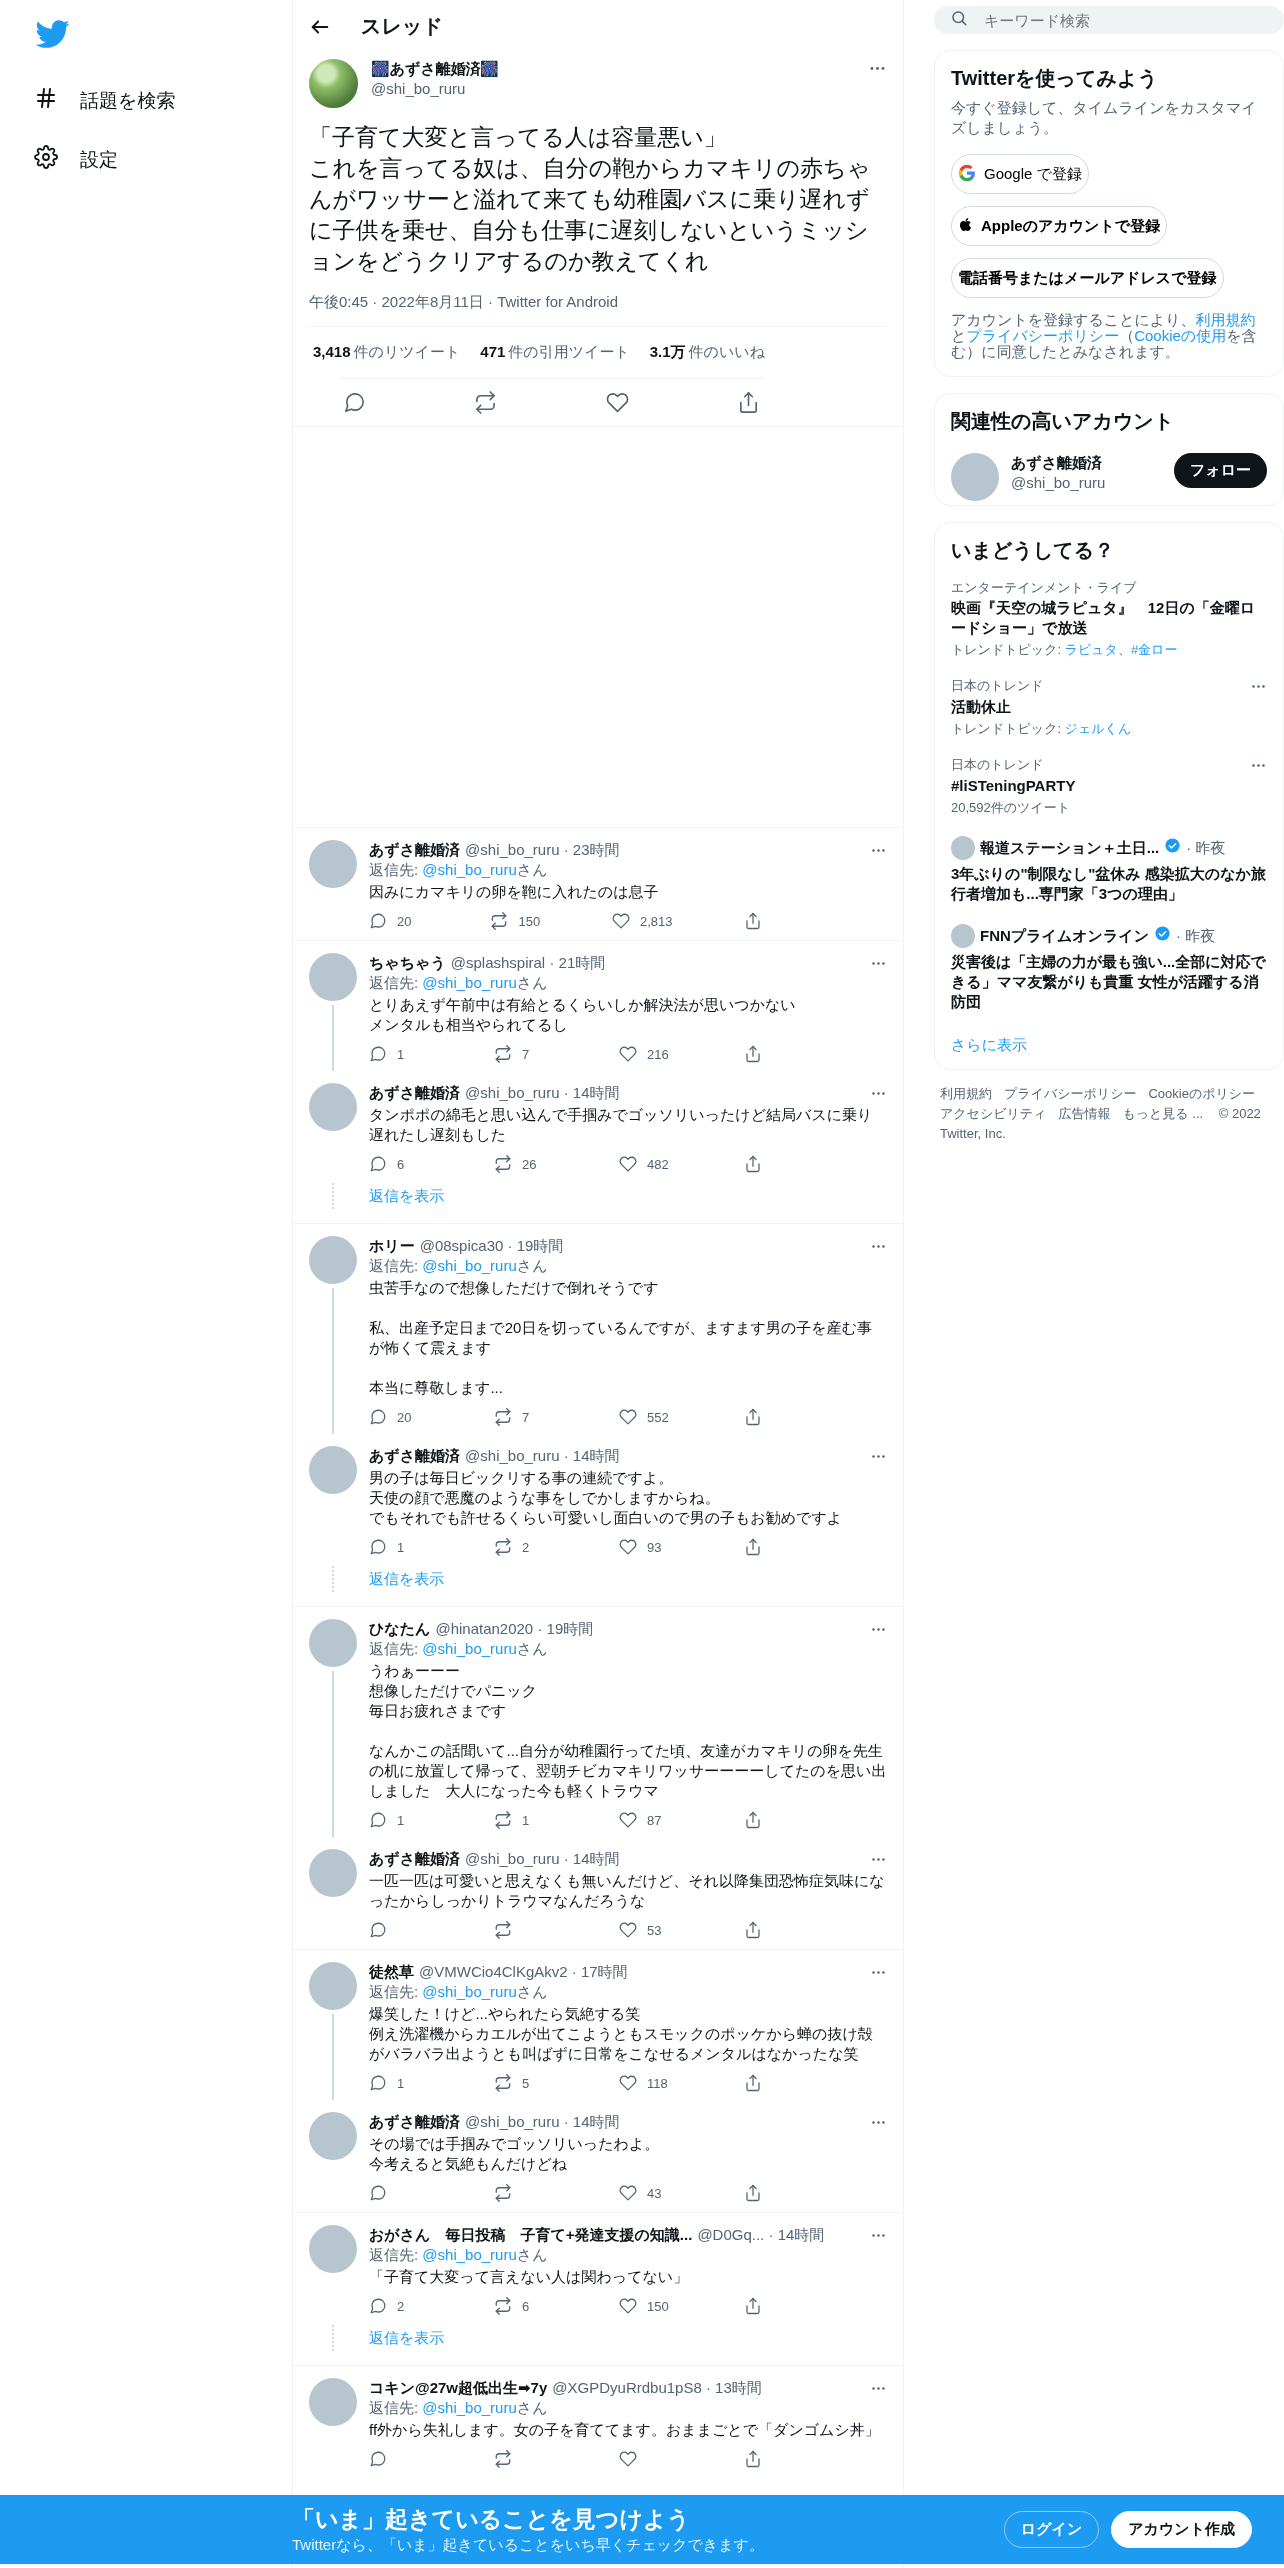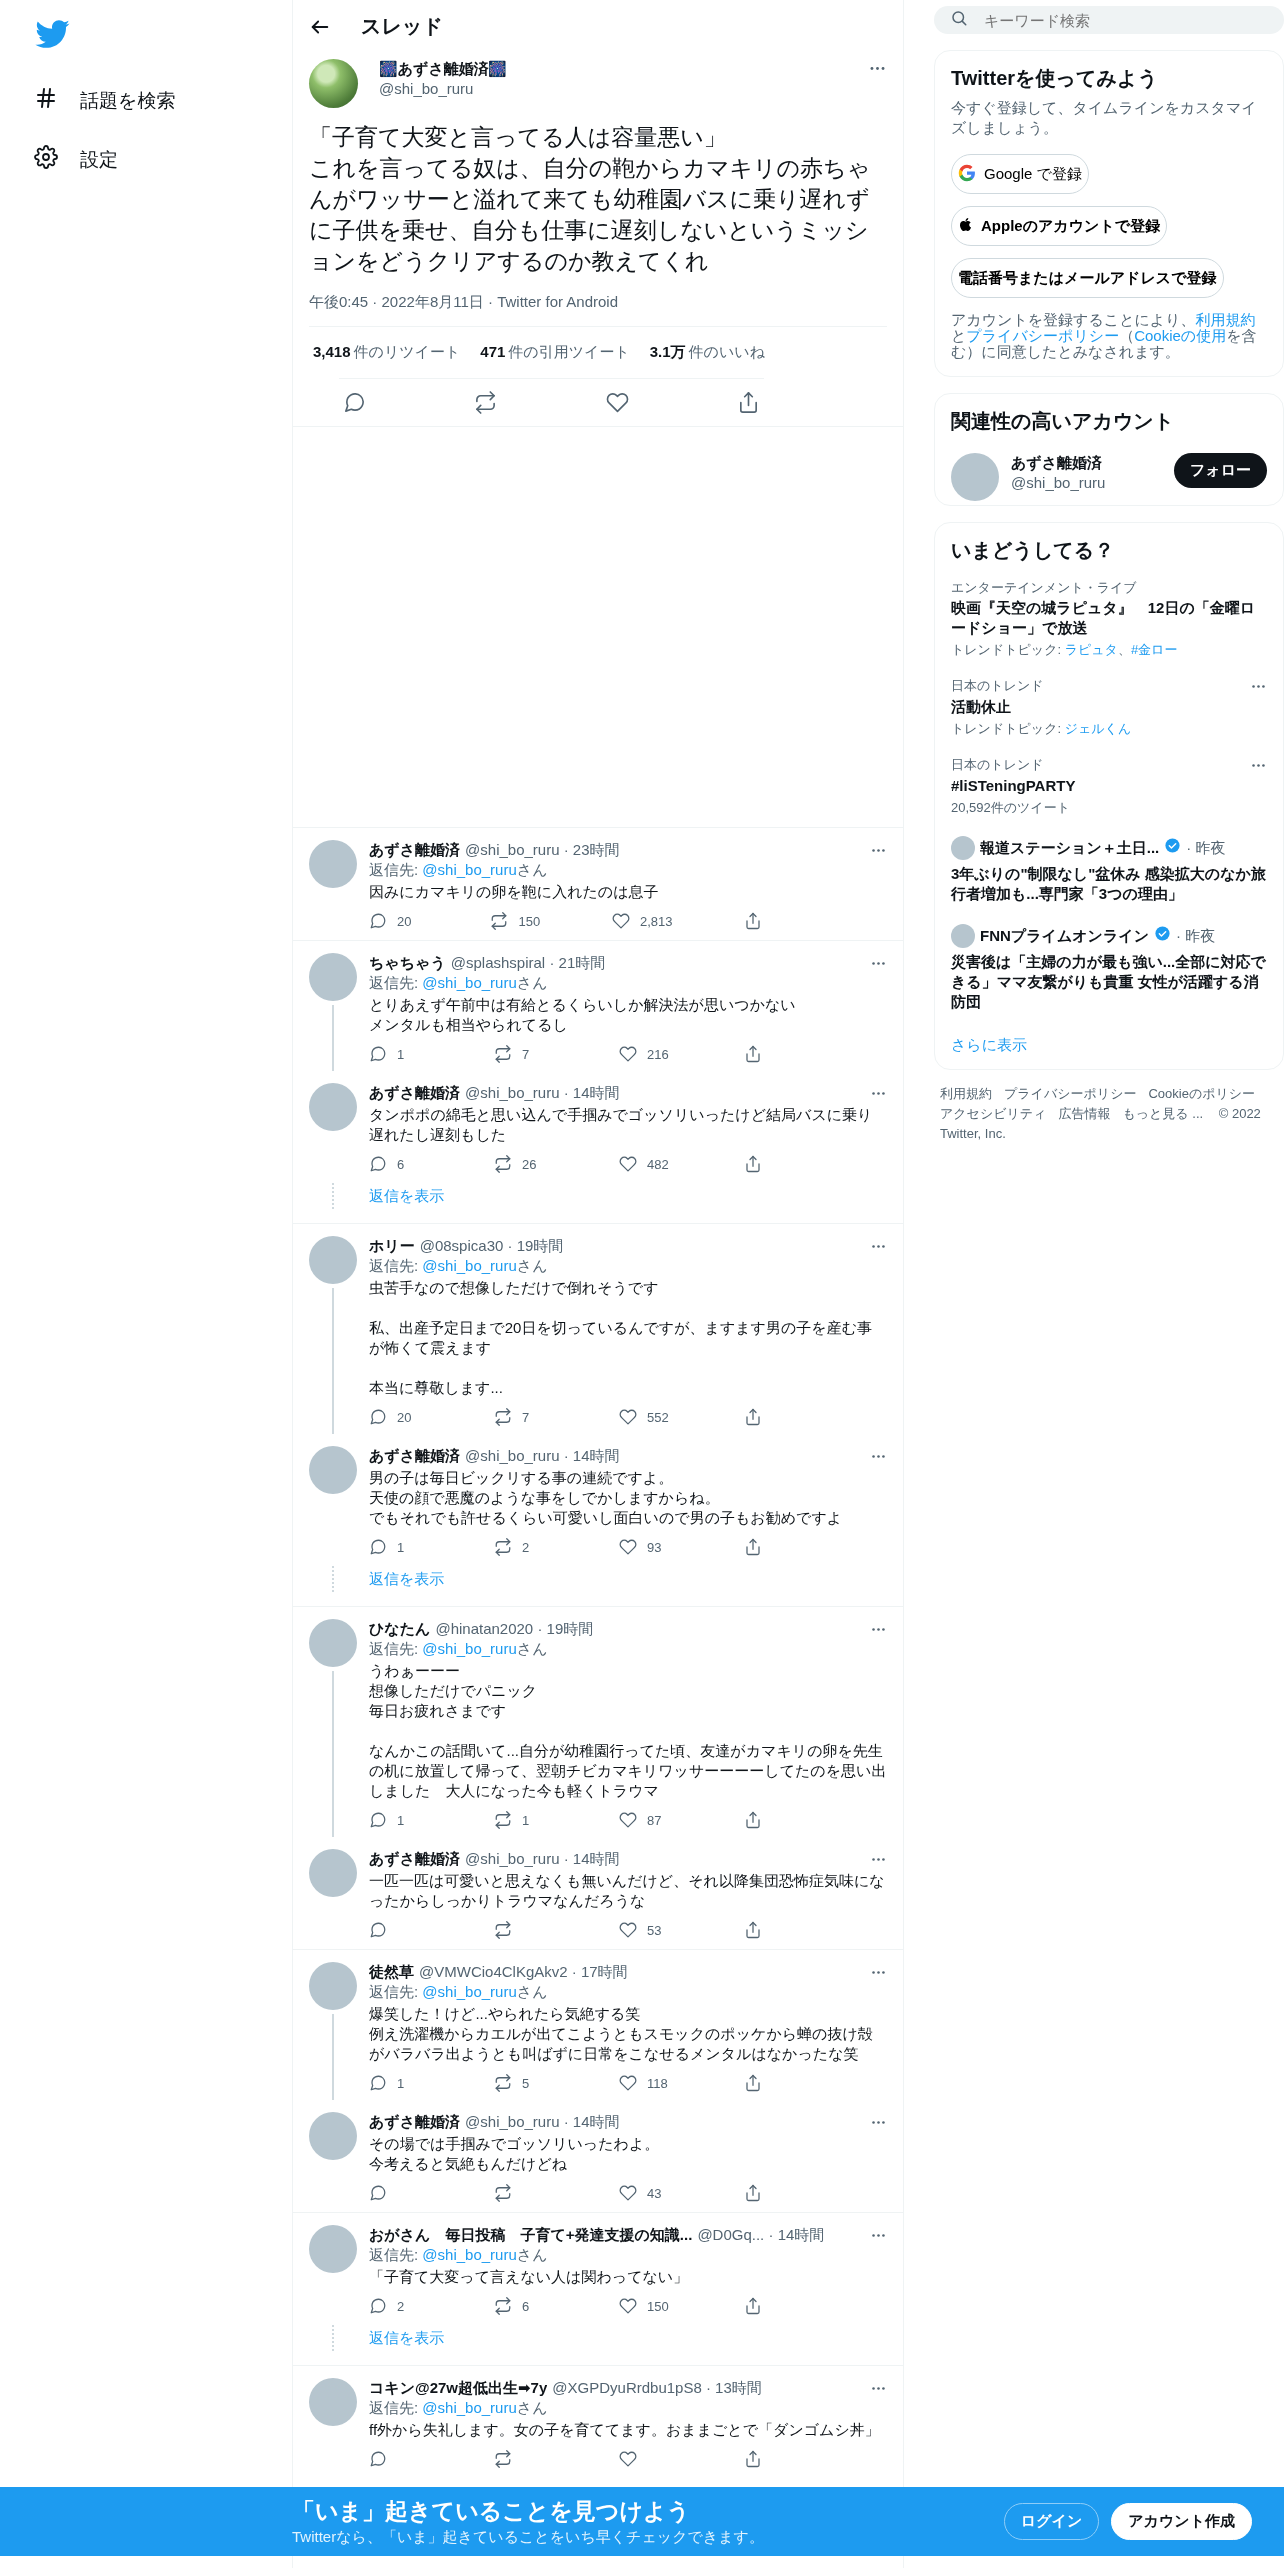--- a/index.html
+++ b/index.html
@@ -15,21 +15,21 @@
   .nav-item svg { stroke:#0f1419; }
 
   
   .center-col { width:612px; flex-shrink:0; border-left:1px solid #eff3f4; border-right:1px solid #eff3f4; min-height:2568px; }
   .center-header { display:flex; align-items:center; gap:30px; padding:13px 16px; }
   .center-header .title { font-size:20px; font-weight:700; }
   .main-tweet { padding:6px 16px 0; }
   .mt-head { display:flex; align-items:flex-start; }
   .mt-avatar { width:49px; height:49px; border-radius:50%; flex-shrink:0;
     background: radial-gradient(circle at 35% 30%, #cfe8b8 0 18%, #8fbf6a 30%, #4f7d3a 70%, #2f5a26 100%); }
-  .mt-names { margin-left:21px; flex:1; }
+  .mt-names { margin-left:13px; flex:1; }
   .mt-name { font-size:15px; font-weight:700; line-height:20px; }
   .mt-handle { font-size:15px; color:#536471; line-height:20px; }
   .mt-more { color:#536471; }
   .mt-text { font-size:23px; line-height:31px; margin-top:14px; white-space:pre-wrap; }
   .mt-time { color:#536471; font-size:15px; margin:16px 0 14px; }
   .mt-stats { display:flex; gap:20px; padding:16px 4px; border-top:1px solid #eff3f4; font-size:15px; }
   .stat .v { font-weight:700; }
   .stat .l { color:#536471; margin-left:3px; }
   .mt-actions { display:flex; justify-content:space-between; max-width:425px; margin:0 30px; padding:12px 4px; border-top:1px solid #eff3f4; }
   .mt-actions svg, .act svg { stroke:#536471; fill:none; stroke-width:1.7; stroke-linecap:round; stroke-linejoin:round; }
@@ -85,21 +85,21 @@
   .n-head { display:flex; align-items:center; gap:5px; font-size:15px; line-height:20px; }
   .n-avatar { width:24px; height:24px; border-radius:50%; background:#b6c5ce; flex-shrink:0; }
   .n-name { font-weight:700; white-space:nowrap; overflow:hidden; text-overflow:ellipsis; max-width:200px; }
   .n-time { color:#536471; white-space:nowrap; }
   .n-headline { font-size:15px; font-weight:700; line-height:20px; margin-top:4px; }
   .show-more { display:block; font-size:15px; padding:14px 16px; }
   .rail-footer { font-size:13px; color:#536471; line-height:20px; padding:14px 6px; }
   .rail-footer .f-link { margin-right:12px; cursor:pointer; display:inline-block; }
 
   
-  .banner { position:fixed; left:0; bottom:12px; width:1284px; background:#1d9bf0; display:flex; align-items:center; padding:10px 0; z-index:10; }
+  .banner { position:fixed; left:0; bottom:4px; width:1284px; background:#1d9bf0; display:flex; align-items:center; padding:10px 0; z-index:10; }
   .banner-text { margin-left:292px; flex:1; color:#fff; }
   .banner-title { font-size:23px; font-weight:800; line-height:28px; }
   .banner-sub { font-size:15px; line-height:19px; color:rgba(255,255,255,.88); margin-top:2px; }
   .banner-btns { display:flex; gap:12px; margin-right:32px; }
   .btn-login { background:transparent; border:1px solid #8ecdf8; color:#fff; font-size:15px; font-weight:700; border-radius:9999px; padding:8px 16px; cursor:pointer; font-family:inherit; }
   .btn-signup { background:#fff; border:1px solid #fff; color:#0f1419; font-size:15px; font-weight:700; border-radius:9999px; padding:8px 16px; cursor:pointer; font-family:inherit; }
 </style>
 </head>
 <body>
 

